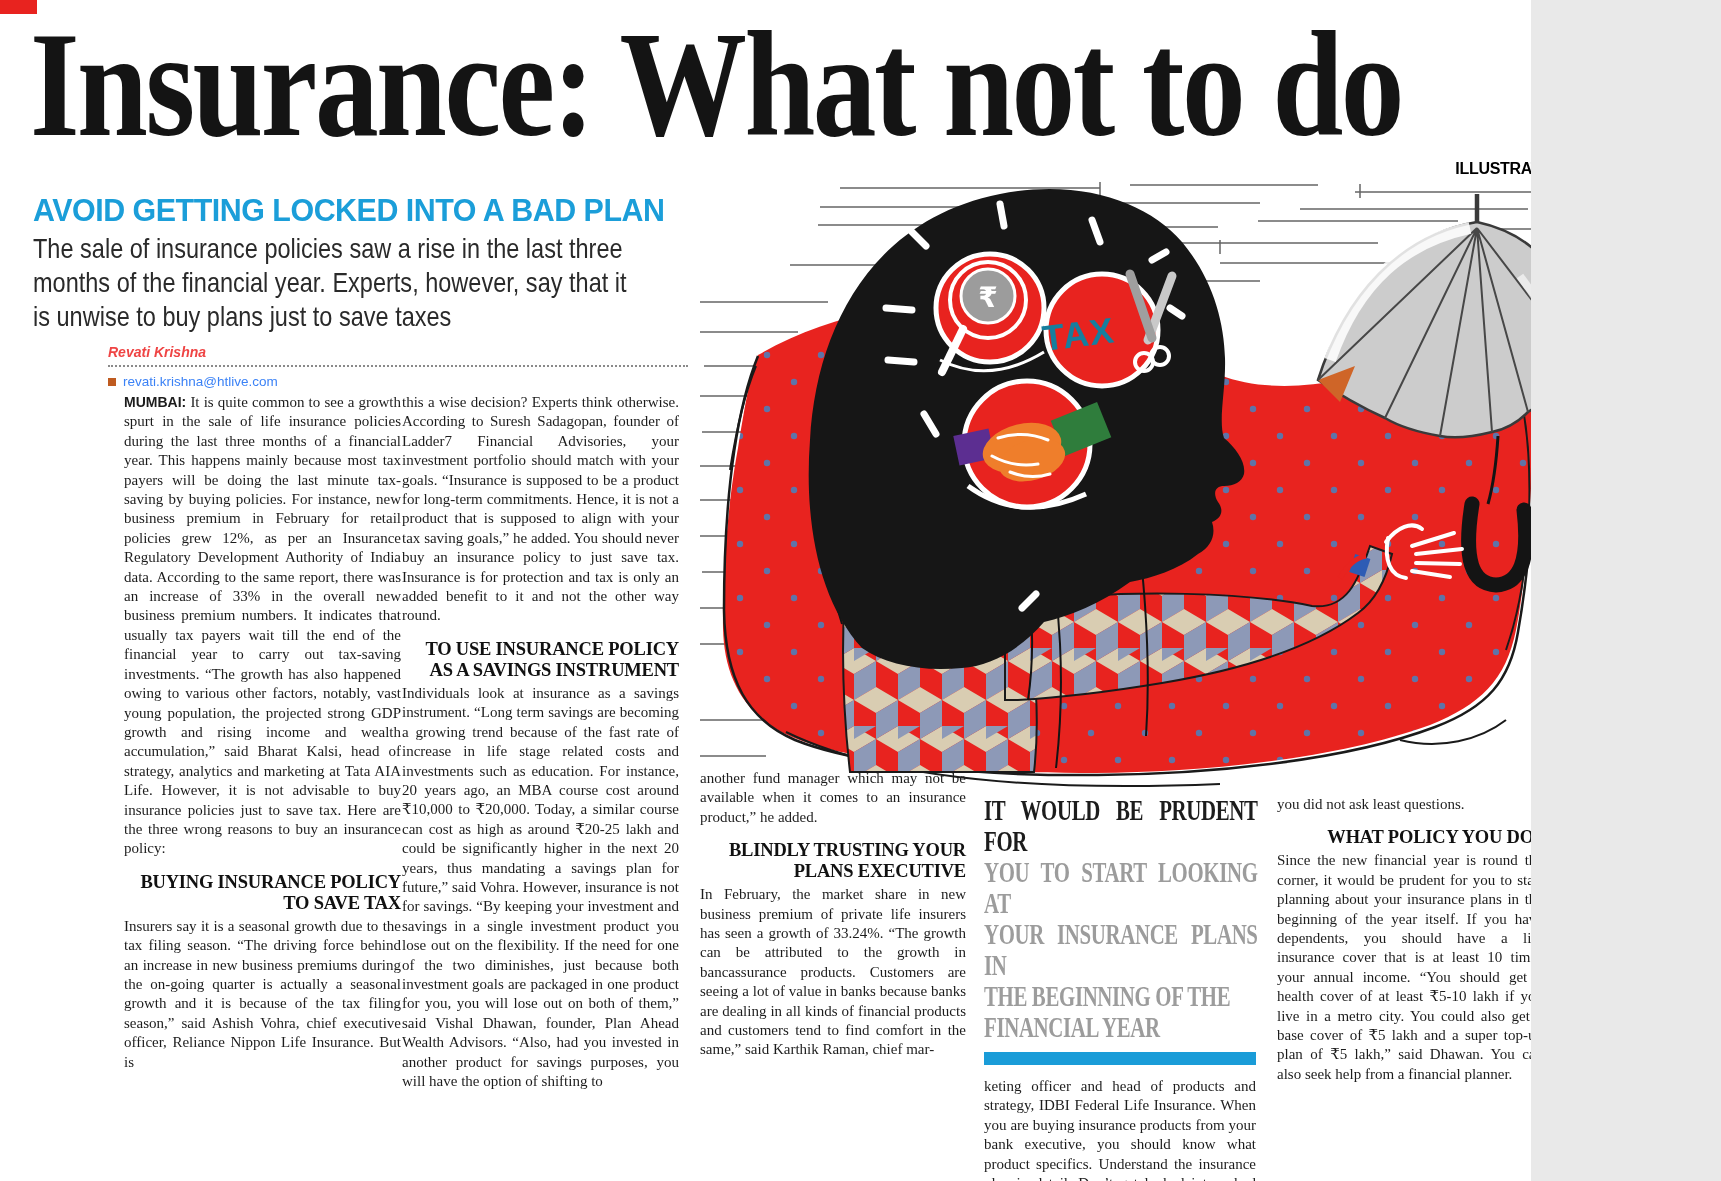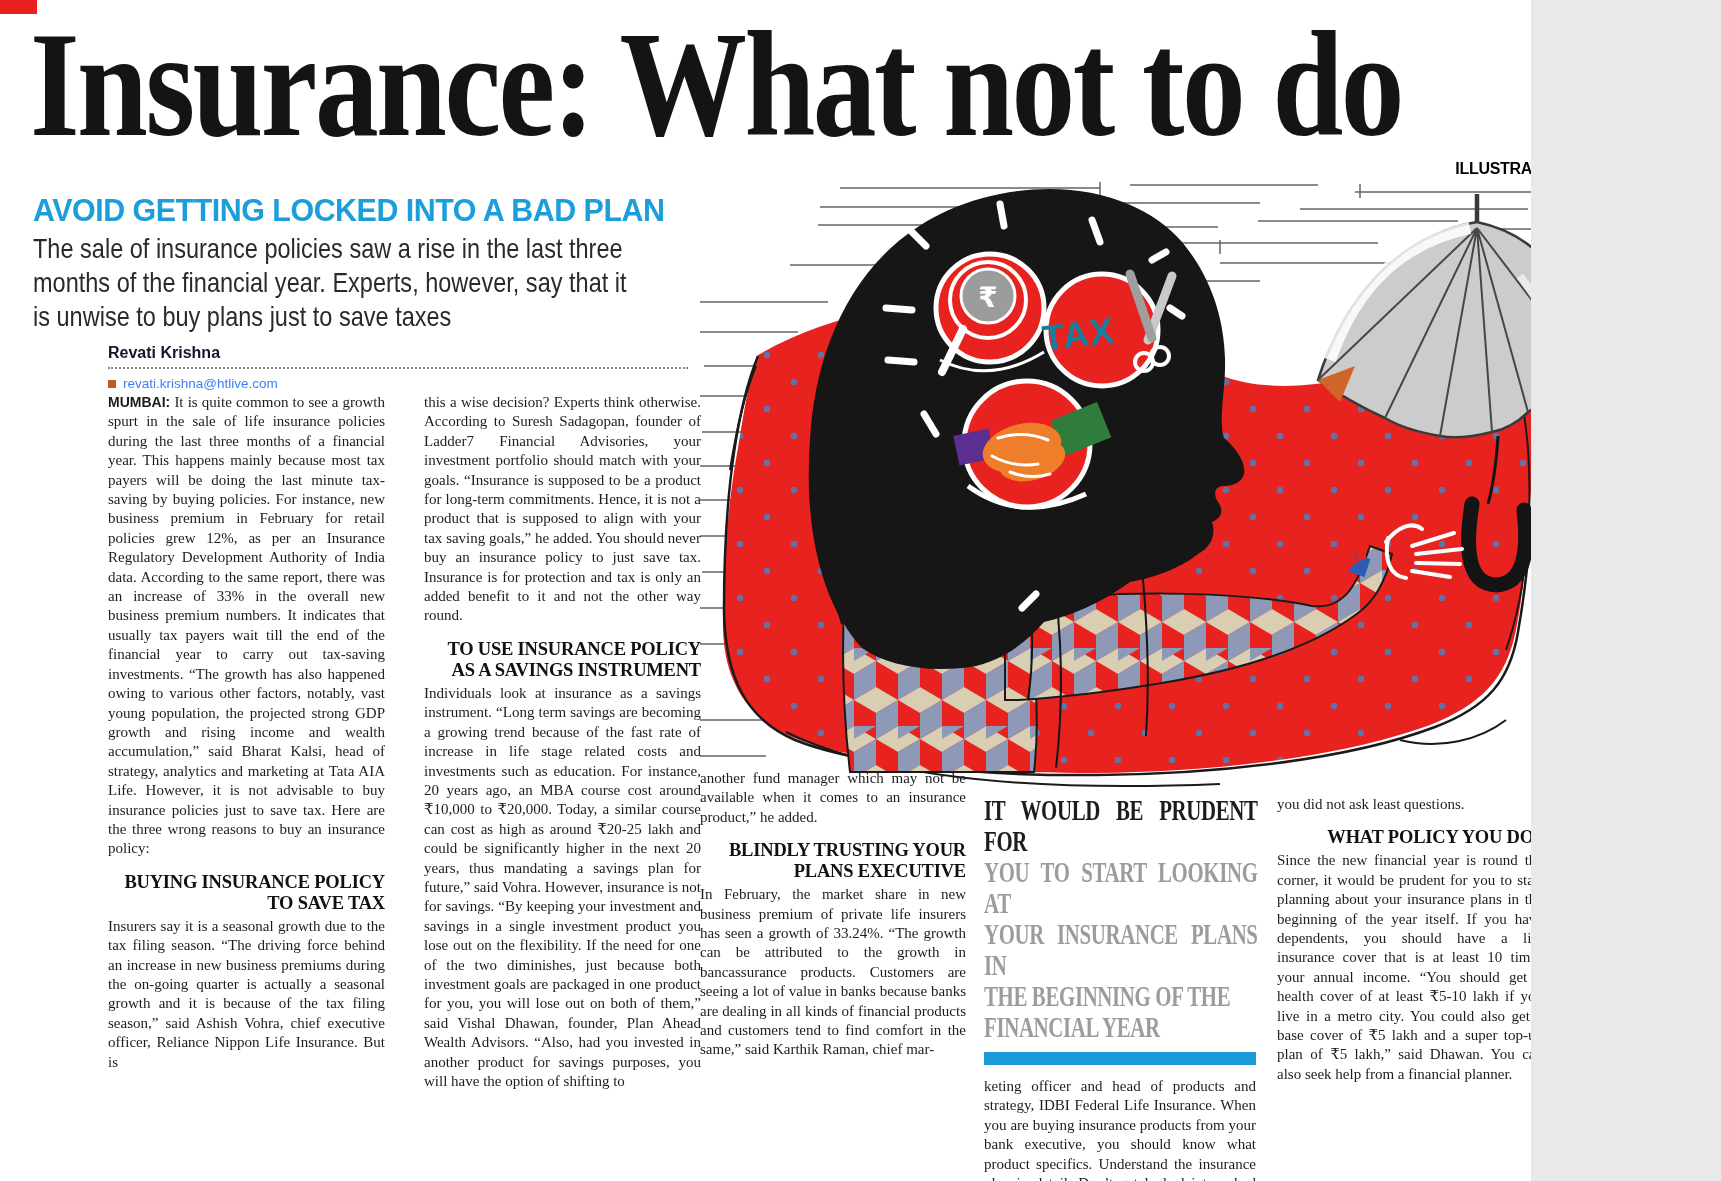--- a/index.html
+++ b/index.html
@@ -11,34 +11,34 @@
         letter-spacing:-3px;transform:scaleX(.85);transform-origin:left top;}
   .kicker{position:absolute;left:33px;top:192px;font-size:32px;font-weight:bold;color:#1b9ed9;
         white-space:nowrap;letter-spacing:-.5px;transform:scaleX(.95);transform-origin:left top;}
   .standfirst{position:absolute;left:33px;top:232px;font-size:28px;line-height:34px;color:#2a2a2a;
         transform:scaleX(.84);transform-origin:left top;}
   .standfirst div{white-space:nowrap;}
   .illo-credit{position:absolute;left:1216px;top:160px;width:505px;text-align:right;font-size:16px;
         font-weight:bold;color:#000000;letter-spacing:-.3px;}
   
   .byline{position:absolute;left:108px;top:344px;width:580px;}
-  .byline-name{font-size:16px;font-weight:bold;color:#0f172a;padding-bottom:5px;
-        border-bottom:2px dotted #8a8a8a;}
+  .byline-name{font-size:14px;font-weight:bold;color:#ef4444;padding-bottom:5px;
+        border-bottom:2px dotted #8a8a8a;font-style:italic;}
   .byline-email-row{margin-top:7px;display:flex;align-items:center;gap:7px;}
   .bullet-sq{width:8px;height:8px;background:#bf5b20;display:inline-block;}
   .byline-email{font-size:13.5px;color:#3b82f6;}
   
   .col{position:absolute;text-align:justify;font-family:"Liberation Serif","DejaVu Serif",serif;
         font-size:15px;line-height:19.4px;color:#1c1c1c;}
   .col p{margin:0;}
   .col .subhead{font-family:"Liberation Serif","DejaVu Serif",serif;font-weight:bold;font-size:18.5px;
         line-height:21px;margin:13px 0 3px 0;text-align:right;letter-spacing:-.2px;color:#111;}
   .lead-label{font-family:"Liberation Sans","DejaVu Sans",sans-serif;font-weight:bold;font-size:14px;}
-  #col1{left:108px;top:393px;width:277px;}
-  #col2{left:402px;top:393px;width:277px;margin-left:22px;}
+  #col1{left:124px;top:393px;width:277px;}
+  #col2{left:402px;top:393px;width:277px;}
   #col3{left:700px;top:769px;width:266px;}
   #col4{left:984px;top:795px;width:272px;}
   #col5{left:1277px;top:795px;width:266px;}
   
   .pq-scale{transform:scaleX(.72);transform-origin:left top;width:380px;font-weight:bold;
         font-size:29px;line-height:31px;letter-spacing:-.5px;}
   .pq-black{color:#1c1c1c;}
   .pq-gray{color:#9c9c9c;}
   .pq-bar{width:272px;height:13px;background:#1a9cd8;margin:9px 0 12px 0;}
   

